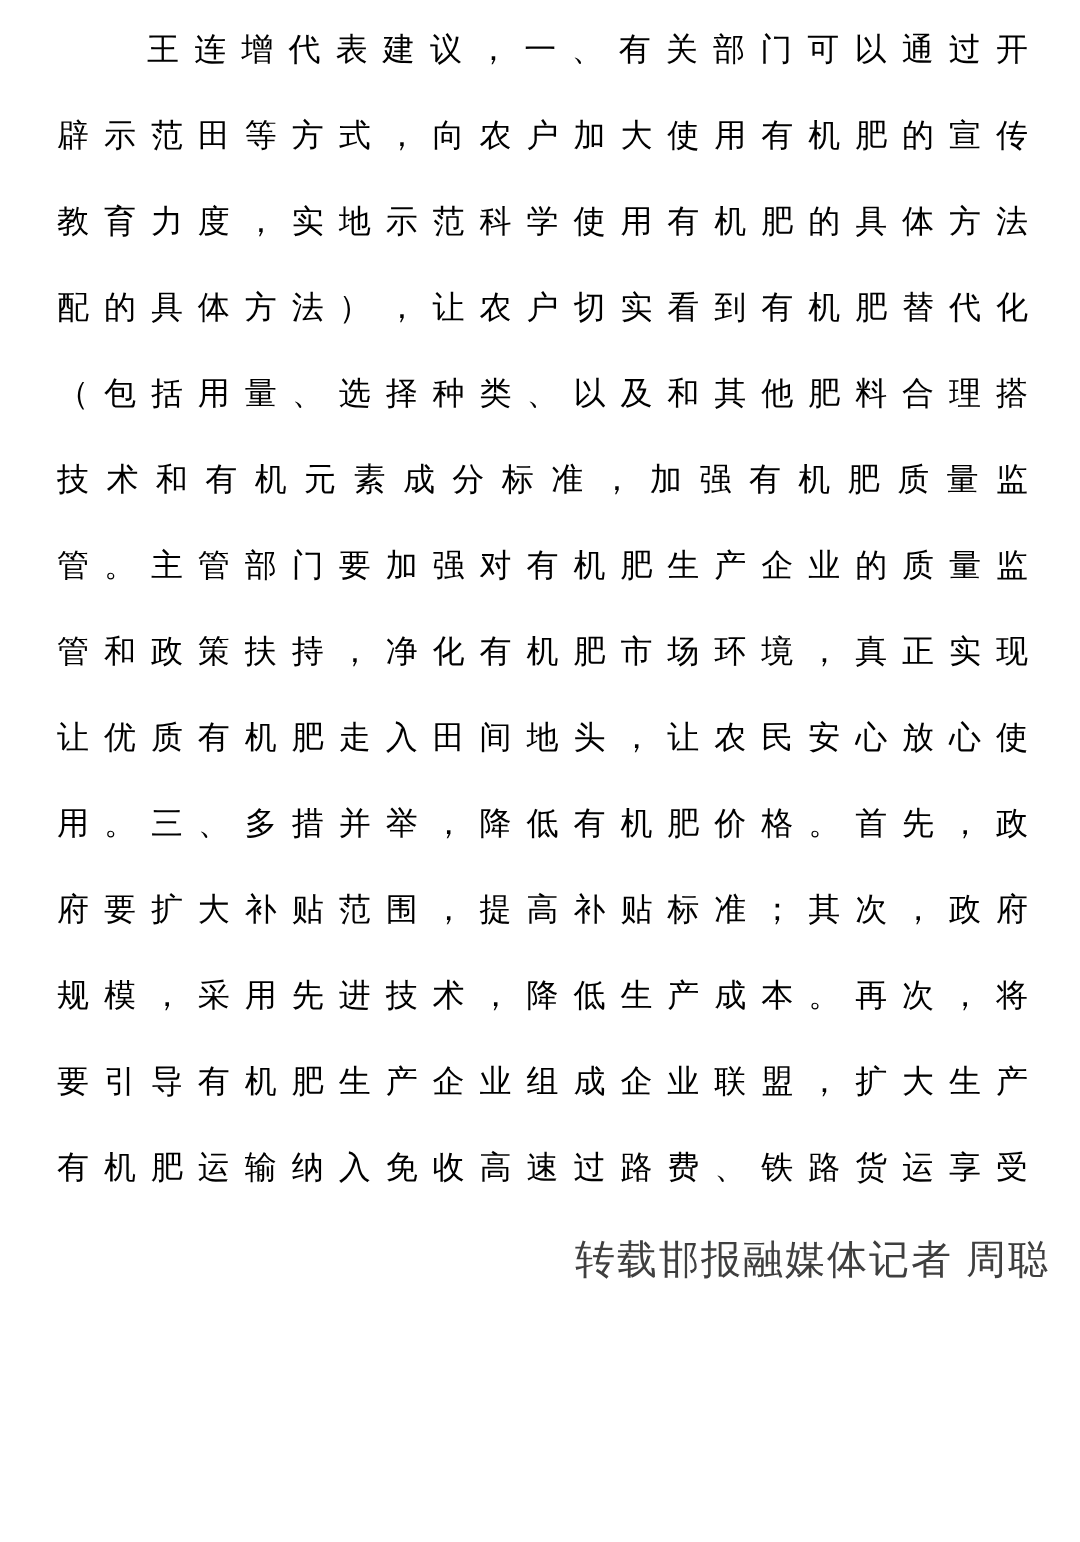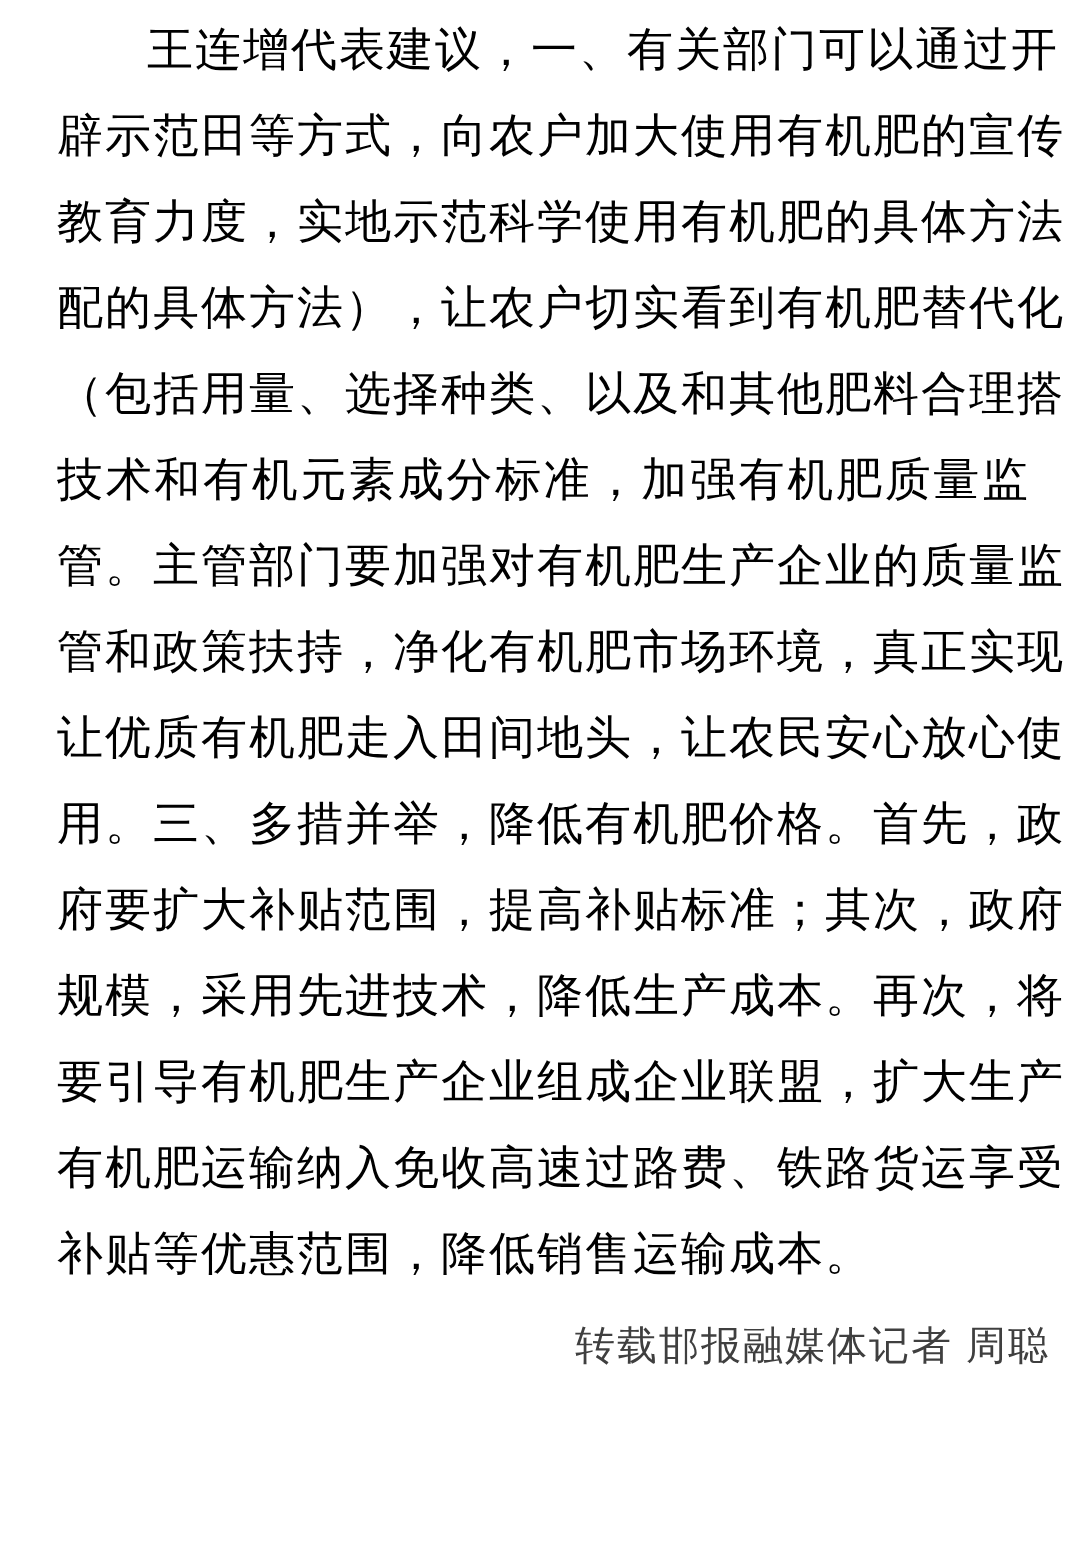--- a/index.html
+++ b/index.html
@@ -13,21 +13,21 @@
     height: 1542px;
     background: #ffffff;
     box-sizing: border-box;
     padding: 6px 50px 0 57px;
     overflow: hidden;
   }
   .body-text {
     color: #000000;
   }
   .line {
-    font-size: 46px;
+    font-size: 32px;
     line-height: 86px;
     letter-spacing: 2px;
     color: #000000;
     text-align: justify;
     text-align-last: justify;
     white-space: nowrap;
     font-weight: 400;
   }
   .line.indent {
     padding-left: 90px;
@@ -59,16 +59,15 @@
     <div class="line">（包括用量、选择种类、以及和其他肥料合理搭</div>
     <div class="line">技术和有机元素成分标准，加强有机肥质量监</div>
     <div class="line">管。主管部门要加强对有机肥生产企业的质量监</div>
     <div class="line">管和政策扶持，净化有机肥市场环境，真正实现</div>
     <div class="line">让优质有机肥走入田间地头，让农民安心放心使</div>
     <div class="line">用。三、多措并举，降低有机肥价格。首先，政</div>
     <div class="line">府要扩大补贴范围，提高补贴标准；其次，政府</div>
     <div class="line">规模，采用先进技术，降低生产成本。再次，将</div>
     <div class="line">要引导有机肥生产企业组成企业联盟，扩大生产</div>
     <div class="line">有机肥运输纳入免收高速过路费、铁路货运享受</div>
-    <div class="line short">补贴等优惠范围，降低销售运输成本。</div>
   </div>
   <div class="credit">转载邯报融媒体记者 周聪</div>
 </div>
 
 </body></html>

